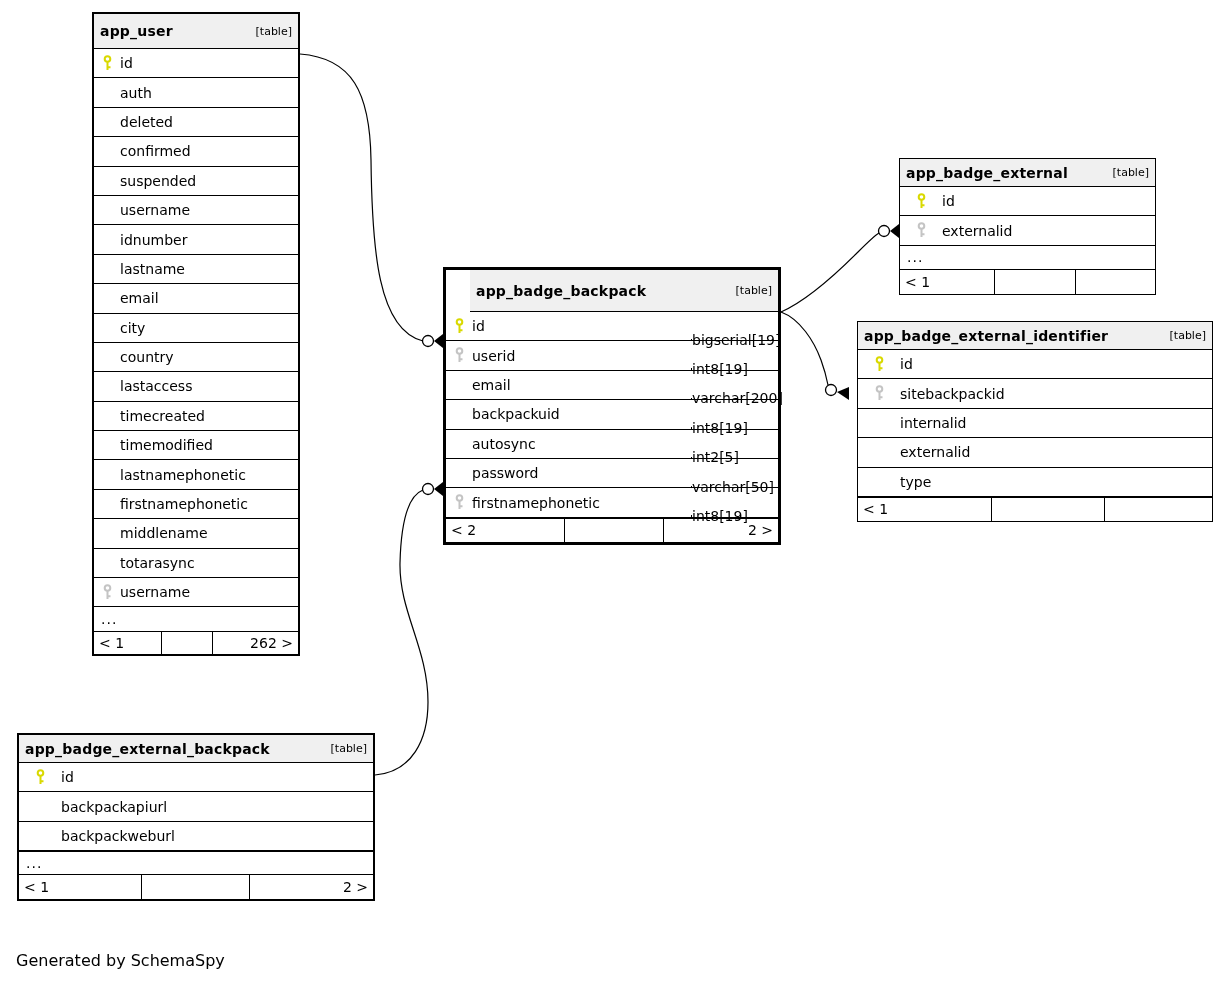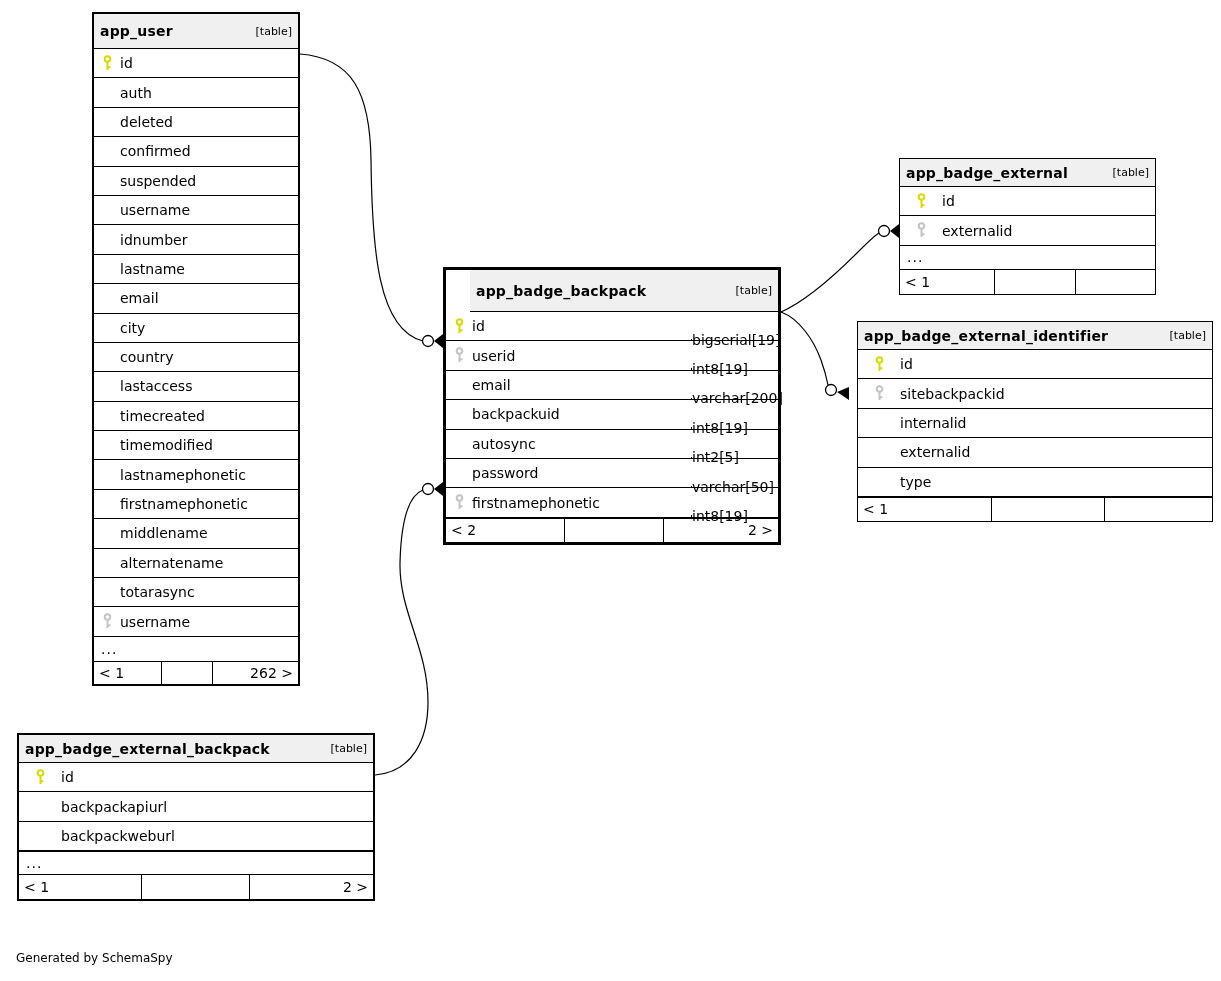--- a/index.html
+++ b/index.html
@@ -31,21 +31,21 @@
   .tfoot{display:flex;height:24px;box-sizing:border-box;font-size:14px;}
   .t-user .tfoot{height:22px;}
   .fcell{display:flex;align-items:center;box-sizing:border-box;padding:0 5px;white-space:nowrap;}
   .f1,.f2{border-right:1px solid #000;}
   .f3{justify-content:flex-end;flex:1;}
   .t-user .f1{width:68px;} .t-user .f2{width:51px;}
   .t-backpack .f1{width:119px;} .t-backpack .f2{width:99px;}
   .t-external .f1{width:95px;} .t-external .f2{width:81px;}
   .t-identifier .f1{width:134px;} .t-identifier .f2{width:113px;}
   .t-extbackpack .f1{width:123px;} .t-extbackpack .f2{width:108px;}
-  #credit{position:absolute;left:16px;top:951px;font-size:12px;z-index:2;}
+  #credit{position:absolute;left:16px;top:951px;font-size:16px;z-index:2;}
 </style>
 </head>
 <body>
 
 <div id="canvas">
 
   <svg id="wires" width="1221" height="981">
     <g fill="none" stroke="#000" stroke-width="1.2">
       <path d="M 300 54 C 352 58 370 92 371 160 C 372 250 378 330 423 341"></path>
       <polygon points="434,341 443,334 443,348" fill="#000" stroke="none"></polygon>
@@ -143,24 +143,20 @@
     <div class="row">
         <span class="keycell"></span>
         <span class="cname">firstnamephonetic</span>
       </div>
     <div class="row">
         <span class="keycell"></span>
         <span class="cname">middlename</span>
       </div>
     <div class="row">
         <span class="keycell"></span>
-        <span class="cname">alternatename</span>
-      </div>
-    <div class="row">
-        <span class="keycell"></span>
         <span class="cname">totarasync</span>
       </div>
     <div class="row">
       <span class="keycell">
           <svg class="key" viewBox="0 0 10 17">
             <g fill="none" stroke-width="2" stroke="#c4c4c4">
               <circle cx="5" cy="4" r="2.8"></circle>
               <path d="M5 6.8 V15 M5 12.2 h3"></path>
             </g>
           </svg>

